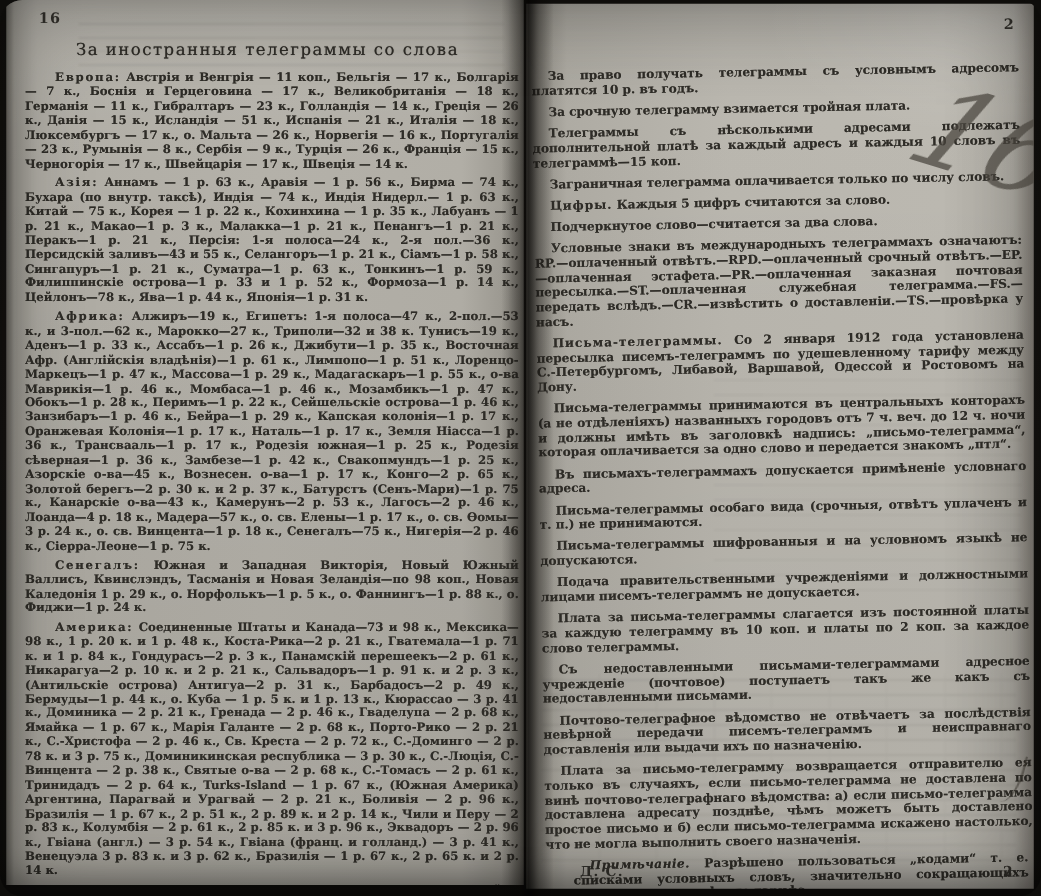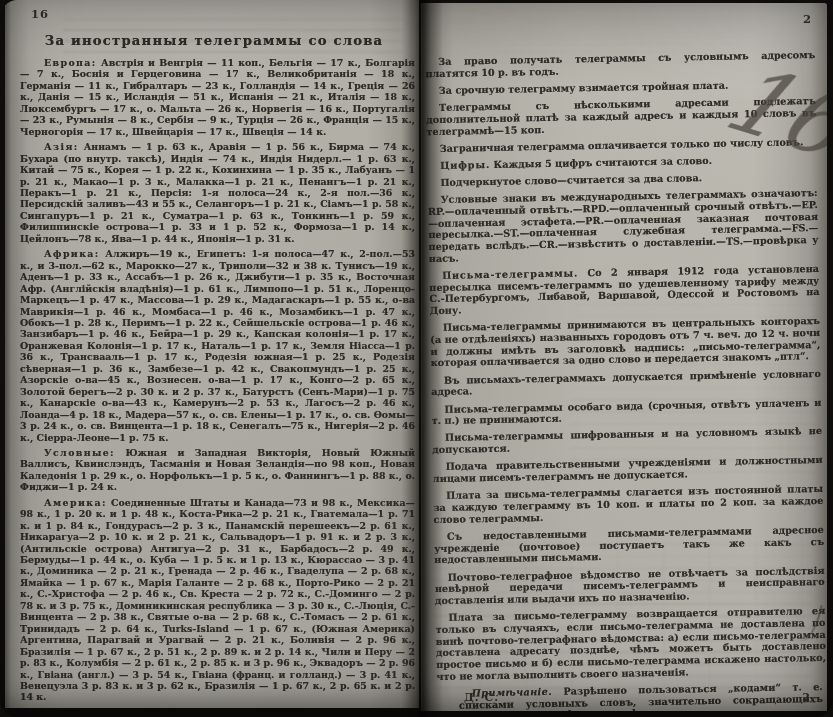--- a/index.html
+++ b/index.html
@@ -29,21 +29,21 @@
     background:linear-gradient(90deg, rgba(12,10,8,0) 0%, rgba(12,10,8,.38) 35%, rgba(6,5,4,.72) 52%, rgba(12,10,8,.34) 72%, rgba(12,10,8,0) 100%);
   }
   .vignette{position:absolute;inset:0;z-index:7;pointer-events:none;
     box-shadow:inset 0 0 70px rgba(0,0,0,.38), inset 0 -14px 24px rgba(0,0,0,.30);}
   
   .pgnum{position:absolute;font-size:11.5px;font-weight:700;letter-spacing:1px;color:#33312c;}
   .pgnum-left{left:26px;top:7px;}
   .pgnum-right{right:15px;top:9px;}
   .heading{
     position:absolute;left:14px;right:10px;top:33px;text-align:center;
-    font-size:13.2px;font-weight:700;letter-spacing:1.2px;color:#2d2b26;
+    font-size:13.2px;font-weight:400;letter-spacing:1.2px;color:#2d2b26;
     text-shadow:0 0 .6px rgba(45,43,38,.75);
   }
   .left-body{
     position:absolute;left:15px;right:4px;top:57px;
     font-size:9.4px;line-height:11.45px;font-weight:700;text-align:justify;
     color:#2e2c27;text-shadow:0 0 .5px rgba(46,44,39,.6);
   }
   .left-body p{margin:0 0 4px;text-indent:24px;}
   .lead{letter-spacing:1.4px;}
   .right-body{
@@ -92,21 +92,21 @@
 <div class="spread">
 
   <div class="page page-left">
     <div class="pgnum pgnum-left">16</div>
     <div class="ghost ghost-left-top"></div>
     <div class="heading">За иностранныя телеграммы со слова</div>
     <div class="left-body">
       <p><span class="lead">Европа:</span> <span>Австрія и Венгрія — 11 коп., Бельгія — 17 к., Болгарія — 7 к., Боснія и Герцеговина — 17 к., Великобританія — 18 к., Германія — 11 к., Гибралтаръ — 23 к., Голландія — 14 к., Греція — 26 к., Данія — 15 к., Исландія — 51 к., Испанія — 21 к., Италія — 18 к., Люксембургъ — 17 к., о. Мальта — 26 к., Норвегія — 16 к., Португалія — 23 к., Румынія — 8 к., Сербія — 9 к., Турція — 26 к., Франція — 15 к., Черногорія — 17 к., Швейцарія — 17 к., Швеція — 14 к.</span></p>
       <p><span class="lead">Азія:</span> <span>Аннамъ — 1 р. 63 к., Аравія — 1 р. 56 к., Бирма — 74 к., Бухара (по внутр. таксѣ), Индія — 74 к., Индія Нидерл.— 1 р. 63 к., Китай — 75 к., Корея — 1 р. 22 к., Кохинхина — 1 р. 35 к., Лабуанъ — 1 р. 21 к., Макао—1 р. 3 к., Малакка—1 р. 21 к., Пенангъ—1 р. 21 к., Перакъ—1 р. 21 к., Персія: 1-я полоса—24 к., 2-я пол.—36 к., Персидскій заливъ—43 и 55 к., Селангоръ—1 р. 21 к., Сіамъ—1 р. 58 к., Сингапуръ—1 р. 21 к., Суматра—1 р. 63 к., Тонкинъ—1 р. 59 к., Филиппинскіе острова—1 р. 33 и 1 р. 52 к., Формоза—1 р. 14 к., Цейлонъ—78 к., Ява—1 р. 44 к., Японія—1 р. 31 к.</span></p>
       <p><span class="lead">Африка:</span> <span>Алжиръ—19 к., Египетъ: 1-я полоса—47 к., 2-пол.—53 к., и 3-пол.—62 к., Марокко—27 к., Триполи—32 и 38 к. Тунисъ—19 к., Аденъ—1 р. 33 к., Ассабъ—1 р. 26 к., Джибути—1 р. 35 к., Восточная Афр. (Англійскія владѣнія)—1 р. 61 к., Лимпопо—1 р. 51 к., Лоренцо-Маркецъ—1 р. 47 к., Массова—1 р. 29 к., Мадагаскаръ—1 р. 55 к., о-ва Маврикія—1 р. 46 к., Момбаса—1 р. 46 к., Мозамбикъ—1 р. 47 к., Обокъ—1 р. 28 к., Перимъ—1 р. 22 к., Сейшельскіе острова—1 р. 46 к., Занзибаръ—1 р. 46 к., Бейра—1 р. 29 к., Капская колонія—1 р. 17 к., Оранжевая Колонія—1 р. 17 к., Наталь—1 р. 17 к., Земля Ніасса—1 р. 36 к., Трансвааль—1 р. 17 к., Родезія южная—1 р. 25 к., Родезія сѣверная—1 р. 36 к., Замбезе—1 р. 42 к., Свакопмундъ—1 р. 25 к., Азорскіе о-ва—45 к., Вознесен. о-ва—1 р. 17 к., Конго—2 р. 65 к., Золотой берегъ—2 р. 30 к. и 2 р. 37 к., Батурстъ (Сенъ-Мари)—1 р. 75 к., Канарскіе о-ва—43 к., Камерунъ—2 р. 53 к., Лагосъ—2 р. 46 к., Лоанда—4 р. 18 к., Мадера—57 к., о. св. Елены—1 р. 17 к., о. св. Ѳомы—3 р. 24 к., о. св. Винцента—1 р. 18 к., Сенегалъ—75 к., Нигерія—2 р. 46 к., Сіерра-Леоне—1 р. 75 к.</span></p>
-      <p><span class="lead">Условные:</span> <span>Южная и Западная Викторія, Новый Южный Валлисъ, Квинслэндъ, Тасманія и Новая Зеландія—по 98 коп., Новая Каледонія 1 р. 29 к., о. Норфолькъ—1 р. 5 к., о. Фаннингъ—1 р. 88 к., о. Фиджи—1 р. 24 к.</span></p>
+      <p><span class="lead">Сенегалъ:</span> <span>Южная и Западная Викторія, Новый Южный Валлисъ, Квинслэндъ, Тасманія и Новая Зеландія—по 98 коп., Новая Каледонія 1 р. 29 к., о. Норфолькъ—1 р. 5 к., о. Фаннингъ—1 р. 88 к., о. Фиджи—1 р. 24 к.</span></p>
       <p><span class="lead">Америка:</span> <span>Соединенные Штаты и Канада—73 и 98 к., Мексика—98 к., 1 р. 20 к. и 1 р. 48 к., Коста-Рика—2 р. 21 к., Гватемала—1 р. 71 к. и 1 р. 84 к., Гондурасъ—2 р. 3 к., Панамскій перешеекъ—2 р. 61 к., Никарагуа—2 р. 10 к. и 2 р. 21 к., Сальвадоръ—1 р. 91 к. и 2 р. 3 к., (Антильскіе острова) Антигуа—2 р. 31 к., Барбадосъ—2 р. 49 к., Бермуды—1 р. 44 к., о. Куба — 1 р. 5 к. и 1 р. 13 к., Кюрассао — 3 р. 41 к., Доминика — 2 р. 21 к., Гренада — 2 р. 46 к., Гваделупа — 2 р. 68 к., Ямайка — 1 р. 67 к., Марія Галанте — 2 р. 68 к., Порто-Рико — 2 р. 21 к., С.-Христофа — 2 р. 46 к., Св. Креста — 2 р. 72 к., С.-Доминго — 2 р. 78 к. и 3 р. 75 к., Доминикинская республика — 3 р. 30 к., С.-Люція, С.-Винцента — 2 р. 38 к., Святые о-ва — 2 р. 68 к., С.-Томасъ — 2 р. 61 к., Тринидадъ — 2 р. 64 к., Turks-Island — 1 р. 67 к., (Южная Америка) Аргентина, Парагвай и Урагвай — 2 р. 21 к., Боливія — 2 р. 96 к., Бразилія — 1 р. 67 к., 2 р. 51 к., 2 р. 89 к. и 2 р. 14 к., Чили и Перу — 2 р. 83 к., Колумбія — 2 р. 61 к., 2 р. 85 к. и 3 р. 96 к., Эквадоръ — 2 р. 96 к., Гвіана (англ.) — 3 р. 54 к., Гвіана (франц. и голланд.) — 3 р. 41 к., Венецуэла 3 р. 83 к. и 3 р. 62 к., Бразилія — 1 р. 67 к., 2 р. 65 к. и 2 р. 14 к.</span></p>
       <p><span>За телеграммы, обмѣниваемыя Манчжуріею съ Евр. Россіей и Финляндіей—по 15 к. за слово; съ Азіат. Россіей—по 10 к., въ предѣлахъ Манчжуріи—5 к. Депешная плата—15 коп.</span></p>
     </div>
   </div>
 
   <div class="page page-right">
     <div class="pgnum pgnum-right">2</div>
     <div class="ghost ghost-right-mid"></div>
     <div class="ghost ghost-right-bottom"></div>
     <div class="handwritten">16</div>

